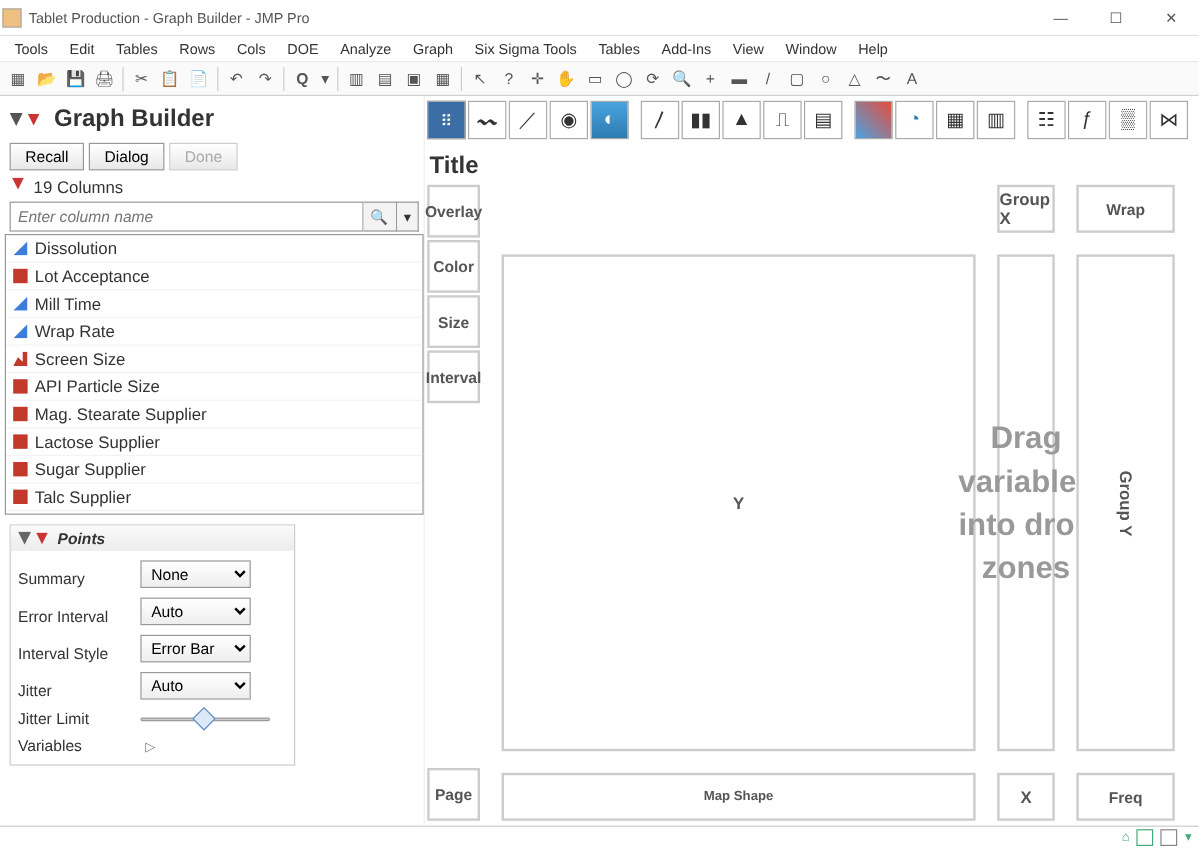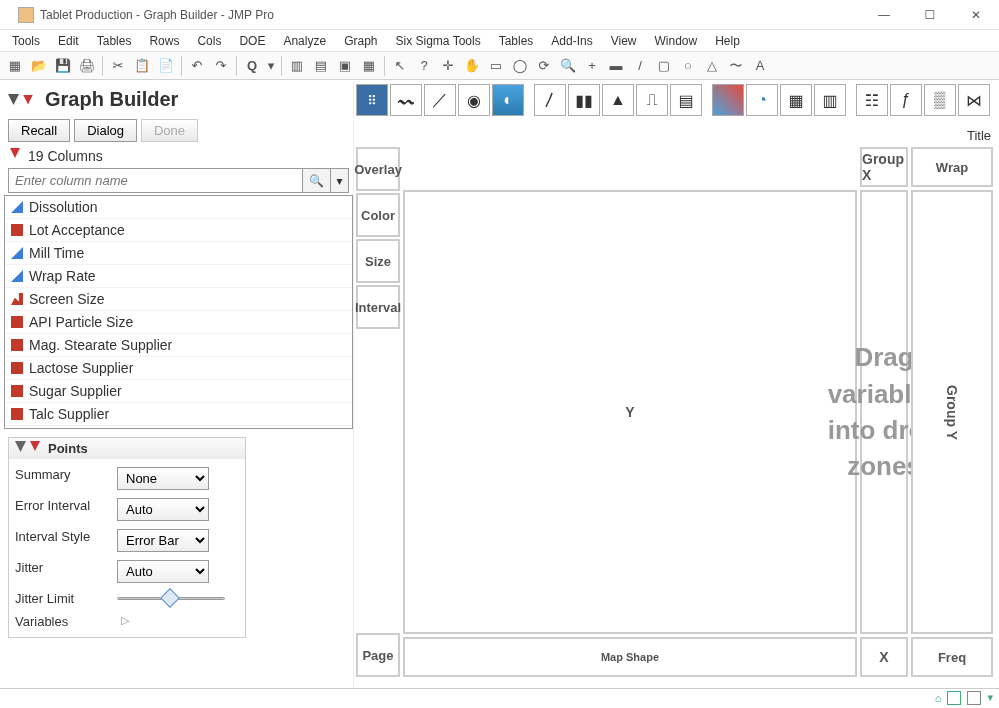--- a/index.html
+++ b/index.html
@@ -1,17 +1,17 @@
 <!DOCTYPE html>
 <html><head>
 <meta charset="utf-8">
 <style>
 * { box-sizing: border-box; margin: 0; padding: 0; }
 body { font-family: "Segoe UI", Arial, sans-serif; font-size: 12px; background: #fff; width: 999px; height: 708px; overflow: hidden; color: #333; }
-.titlebar { height: 30px; background: #fff; display: flex; align-items: center; padding-left: 18px; border-bottom: 1px solid #e3e3e3; }
+.titlebar { height: 30px; background: #fff; display: flex; align-items: center; padding-left: 2px; border-bottom: 1px solid #e3e3e3; }
 .titlebar .appicon { width: 16px; height: 16px; background: #f0c080; border: 1px solid #aaa; margin-right: 6px; }
 .titlebar .title { color: #555; font-size: 12px; flex: 1; }
 .titlebar .winbtn { width: 46px; height: 30px; display: flex; align-items: center; justify-content: center; color: #555; }
 .menubar { height: 22px; display: flex; align-items: center; padding-left: 4px; gap: 2px; background: #fff; border-bottom: 1px solid #e3e3e3; }
 .menubar .menuitem { padding: 2px 8px; font-size: 12px; color: #333; cursor: default; }
 .toolbar { height: 28px; display: flex; align-items: center; padding: 2px 4px; gap: 2px; background: #fafafa; border-bottom: 1px solid #d0d0d0; }
 .toolbar .tbtn { width: 22px; height: 22px; border: 1px solid transparent; display: flex; align-items: center; justify-content: center; font-size: 13px; color: #555; }
 .toolbar .sep { width: 1px; height: 20px; background: #ccc; margin: 0 2px; }
 .main { display: flex; height: 608px; }
 .leftpanel { width: 354px; padding: 4px 0 4px 4px; display: flex; flex-direction: column; border-right:1px solid #eee; }
@@ -27,37 +27,37 @@
 .searchrow input { flex: 1; border: 1px solid #999; padding: 4px 6px; font-size: 13px; font-style: italic; color: #777; }
 .searchrow .magbtn { width: 28px; border: 1px solid #999; border-left: none; display:flex; align-items:center; justify-content:center; background: #f3f3f3; }
 .searchrow .ddbtn { width: 18px; border: 1px solid #999; border-left:none; background:#f3f3f3; display:flex; align-items:center; justify-content:center; }
 .col-list { border: 1px solid #999; margin: 0 0; height: 234px; overflow-y: scroll; }
 .col-item { display: flex; align-items: center; gap: 6px; padding: 3px 6px; font-size: 14px; border-bottom:1px solid #f3f3f3; }
 .colicon { width: 12px; height: 12px; display: inline-block; }
 .colicon.cont { background: #3b7dd8; clip-path: polygon(0 100%,100% 0,100% 100%); }
 .colicon.nom { background: #c0392b; }
 .colicon.ord { background:#c0392b; clip-path: polygon(0 100%,33% 40%,66% 70%,66% 0,100% 0,100% 100%); }
 .points-panel { border:1px solid #ccc; margin: 8px 4px 0 4px; width: 238px; }
-.points-header { background: linear-gradient(#fafafa,#ececec); padding: 3px 6px; font-weight: bold; font-size: 13px; display:flex; align-items:flex-start; gap:4px;}
+.points-header { background: linear-gradient(#fafafa,#ececec); padding: 3px 6px; font-weight: bold; font-size: 13px; display:flex; align-items:center; gap:4px;font-style:italic;}
 .props { padding: 4px 0; font-size: 13px; }
-.prow { display: flex; align-items: flex-start; padding: 4px 6px; gap: 6px; }
+.prow { display: flex; align-items: flex-end; padding: 4px 6px; gap: 6px; }
 .prow .plabel { width: 96px; }
 .prow select { width: 92px; border:1px solid #999; padding:2px 4px; background: linear-gradient(#fff,#eee); font-size:13px; }
 .slider { position: relative; width: 108px; height: 14px; }
 .slider .track { position:absolute; top:6px; left:0; right:0; height:3px; background:#ccc; border:1px solid #999; border-radius:2px;}
 .slider .thumb { position:absolute; top:0; left:46px; width:14px; height:14px; background:#dceaf7; border:1px solid #5a8ac6; transform: rotate(45deg); }
 .expand-arrow { color:#888; font-size:11px; padding-left:4px; }
 .graphpanel { flex: 1; display: flex; flex-direction: column; padding-top: 4px; }
 .graph-toolbar { display:flex; gap:2px; padding-left: 2px; height:38px; align-items:flex-start; }
 .gtbtn { width:32px; height:32px; border:1px solid #aaa; background:#fff; display:flex; align-items:center; justify-content:center; font-size:16px; }
 .gtbtn.active { background:#3b6ea5; color:#fff; }
 .gtbtn.group-color { background:linear-gradient(#4aa3df,#2c7cb0); color:#fff; }
 .canvas { flex:1; margin: 2px 4px 4px 0; position: relative; }
-.canvas .title { text-align:right; font-size:13px; font-weight:normal; padding:4px; }
-.gridwrap { display:grid; grid-template-columns: 44px 1fr 48px 82px; grid-template-rows: 40px 1fr 40px; gap:3px; margin: 0 2px 0 2px; height: 530px; }
+.canvas .title { text-align:left; font-size:20px; font-weight:bold; padding:4px; }
+.gridwrap { display:grid; grid-template-columns: 44px 1fr 48px 82px; grid-template-rows: 40px 1fr 40px; gap:18px; margin: 0 16px 0 2px; height: 530px; }
 .cell { border:2px solid #ccc; display:flex; align-items:center; justify-content:center; color:#555; font-size:14px; font-weight:bold; background:#fff; }
 .cell.small { font-size:13px; }
 .dropcenter { font-size: 26px; font-weight:bold; color:#999; text-align:center; line-height:1.4; padding: 0 30px;}
 .vtext { writing-mode: vertical-rl; }
 .sidecol { display:flex; flex-direction:column; gap:2px; }
 .sidecol .cell { flex: 0 0 44px; }
 .statusbar { height: 18px; border-top:1px solid #ccc; display:flex; justify-content:flex-end; align-items:center; gap:6px; padding:0 6px; font-size:11px; color:#4a7; }
 .statusbar .sicon { width:14px; height:14px; border:1px solid #4a7; display:inline-block; }
 </style>
 </head>

